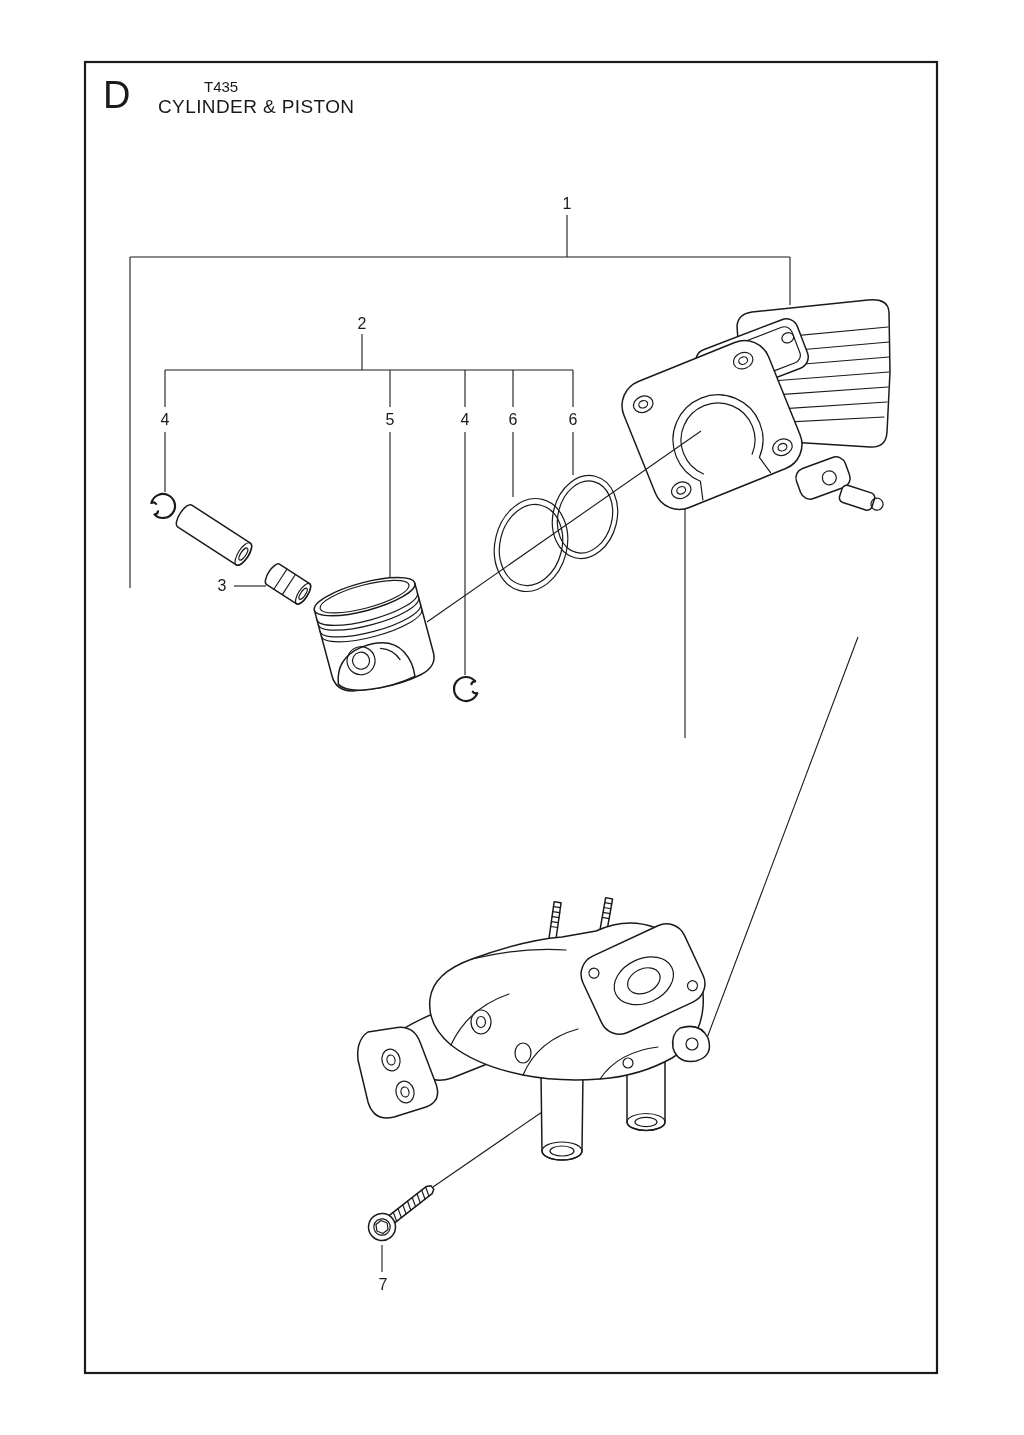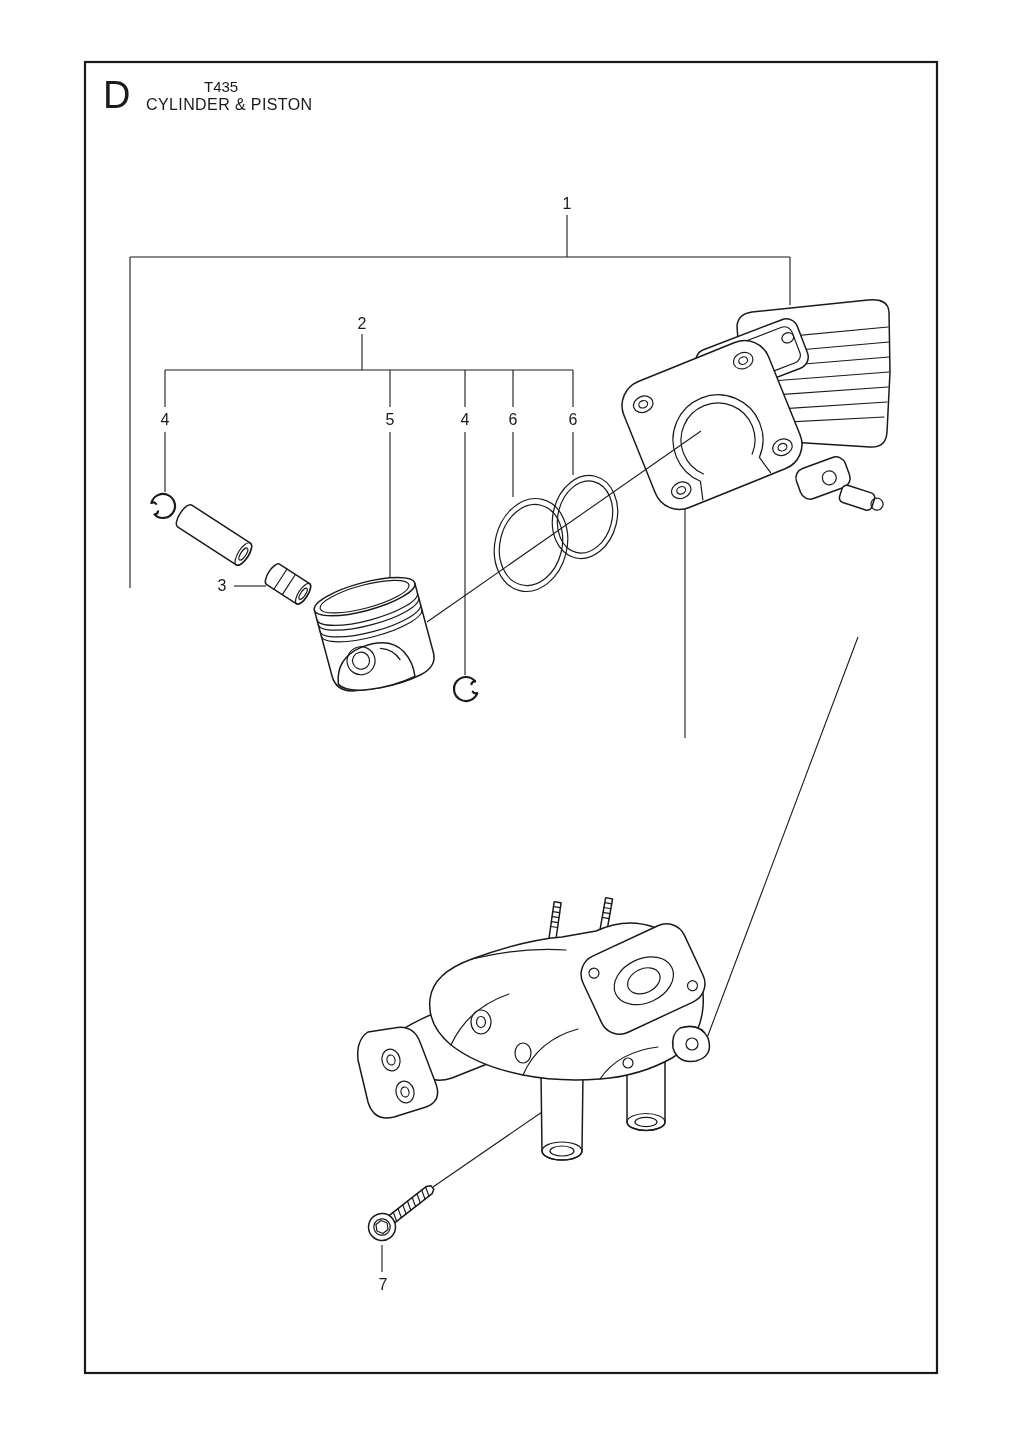--- a/index.html
+++ b/index.html
@@ -24,22 +24,22 @@
   }
   .header-letter {
     position:absolute; left:103px; top:76px;
     font-size:38px; line-height:1; color:#1a1a1a;
   }
   .header-model {
     position:absolute; left:158px; top:79px;
     font-size:15px; line-height:1; color:#1a1a1a;margin-left:46px;
   }
   .header-title {
-    position:absolute; left:146px; top:97px;
-    font-size:16px; line-height:1; letter-spacing:0.4px; color:#1a1a1a;text-align:right;
+    position:absolute; left:158px; top:97px;
+    font-size:19px; line-height:1; letter-spacing:0.4px; color:#1a1a1a;text-align:right;
   }
 </style>
 </head>
 <body>
 
 <div class="page">
 
   <svg class="diagram" viewBox="0 0 1024 1435" xmlns="http://www.w3.org/2000/svg">
 
     <rect class="frame" x="85" y="62" width="852" height="1311"></rect>

